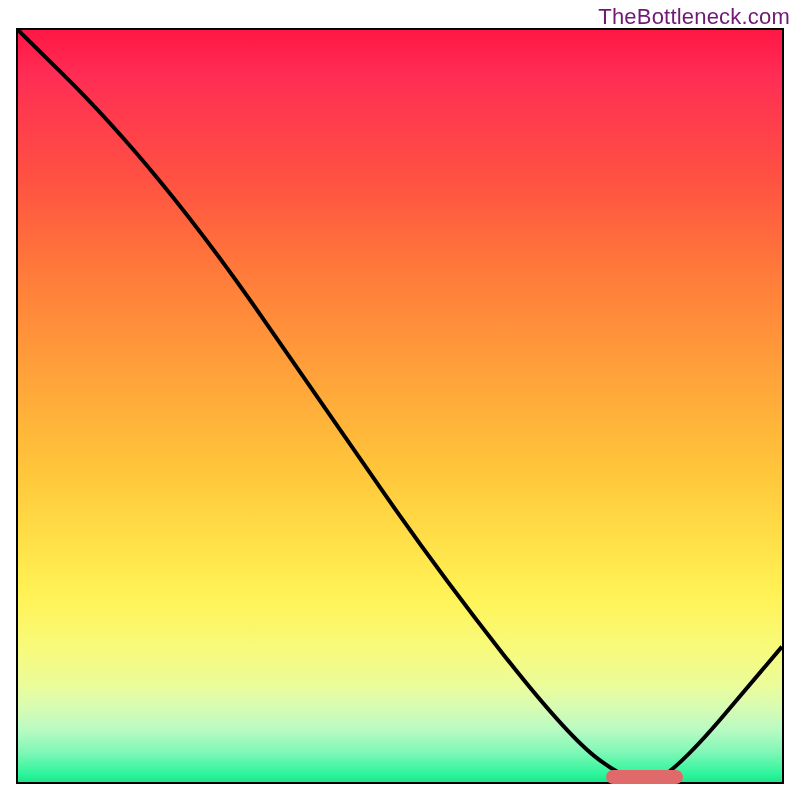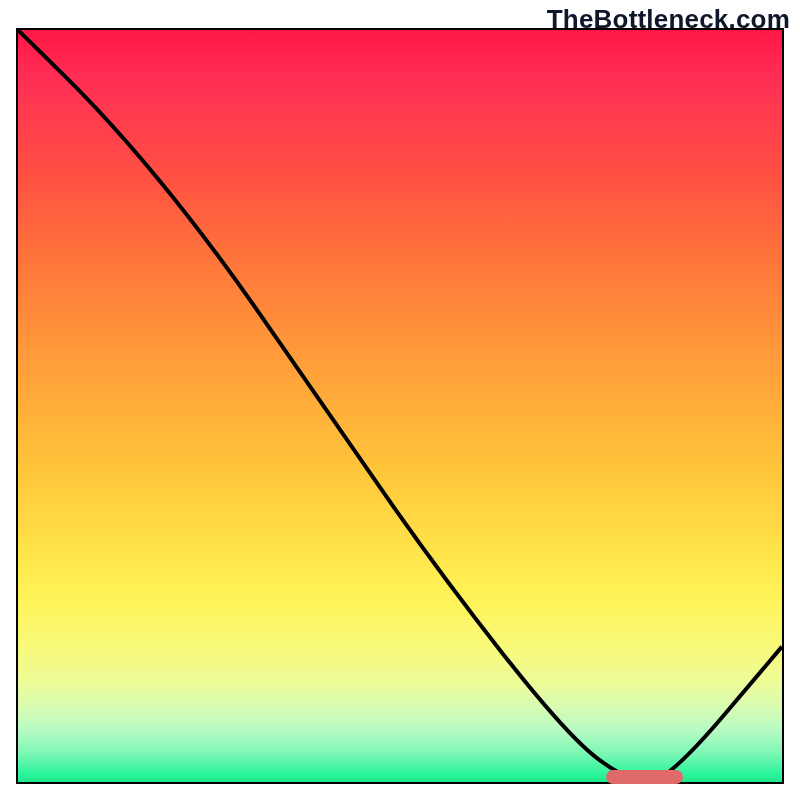--- a/index.html
+++ b/index.html
@@ -13,23 +13,23 @@
   }
   .chart-wrap {
     position: relative;
     width: 800px;
     height: 800px;
   }
   .watermark {
     position: absolute;
     top: 4px;
     right: 10px;
-    font-size: 26px;
-    font-weight: bold;
-    color: #0f172a;
+    font-size: 22px;
+    font-weight: normal;
+    color: #701a75;
     letter-spacing: 0.2px;
     z-index: 5;
     user-select: none;
   }
   .plot-area {
     position: absolute;
     left: 16px;
     right: 16px;
     top: 28px;
     bottom: 16px;

